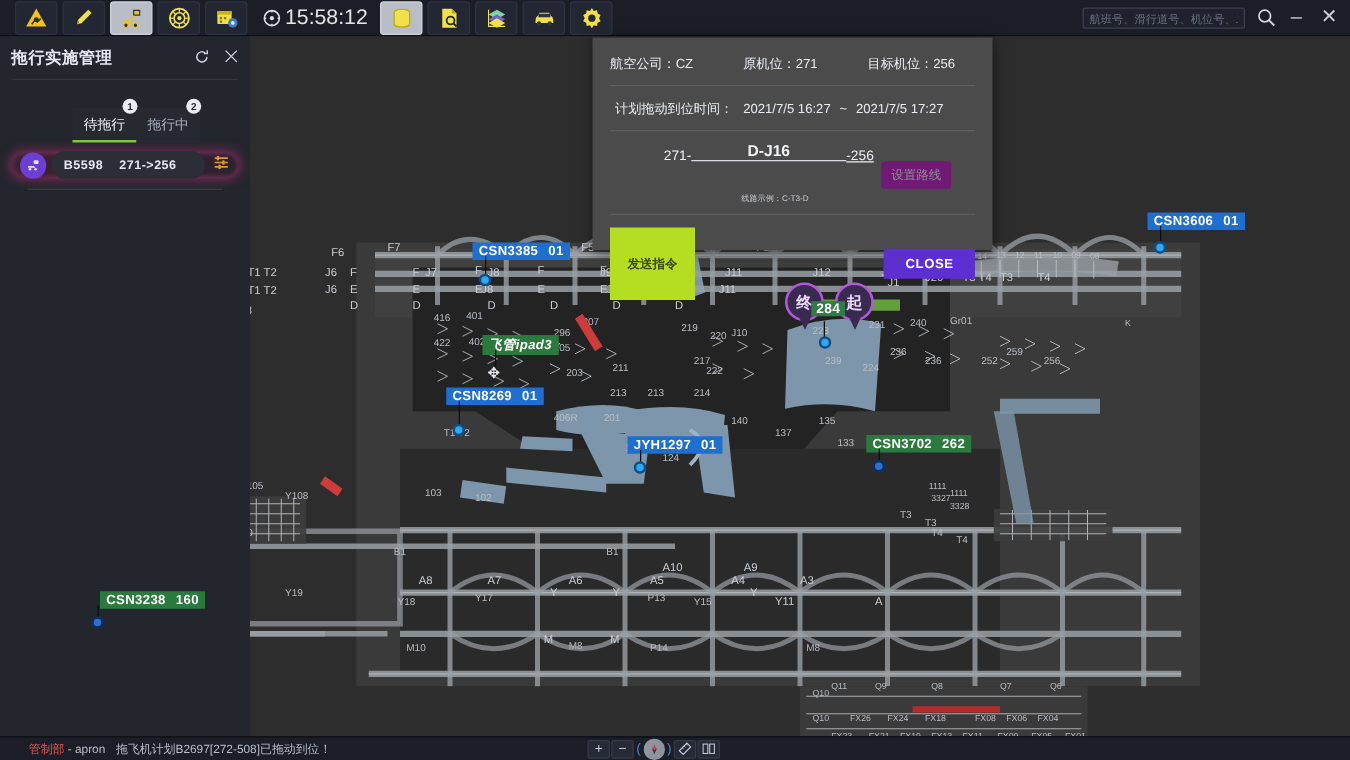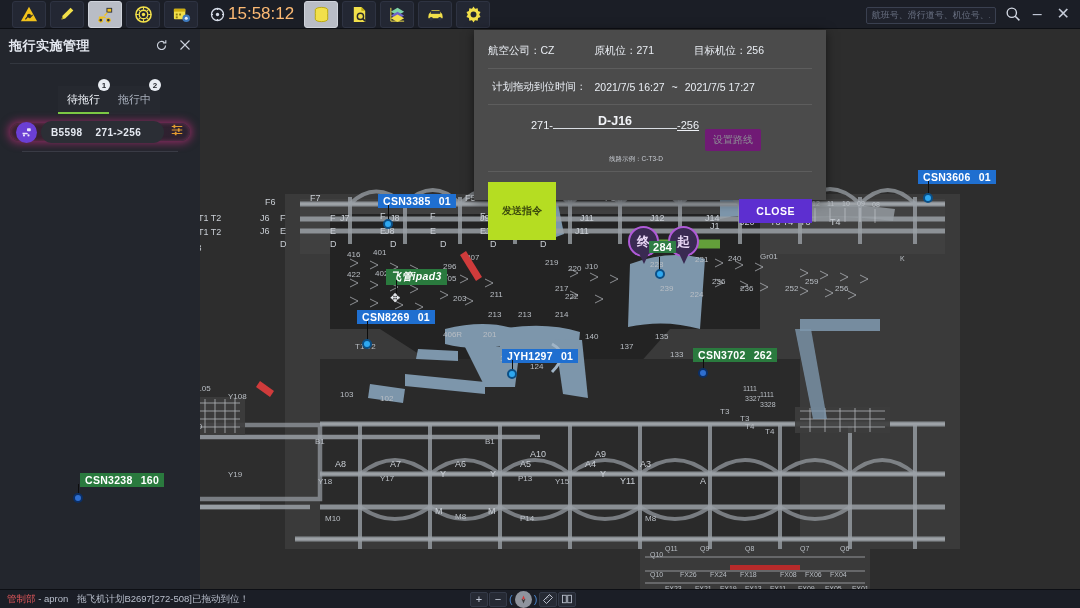--- a/index.html
+++ b/index.html
@@ -28,21 +28,21 @@
   .tb-tools { display: flex; align-items: center; gap: 4px; margin-left: 12px; }
   .tb-btn {
     width: 34px; height: 27px; border-radius: 3px;
     display: flex; align-items: center; justify-content: center;
     background: #232733; border: 1px solid #2e3342; cursor: pointer;
   }
   .tb-btn.active { background: #b9bdc6; border-color: #cfd3db; }
   .tb-btn svg { display:block; }
   .tb-clock {
     display: flex; align-items: center; gap: 3px;
-    color: #fdba74; font-size: 17px; font-weight: 500;
+    color: #e5e5e5; font-size: 17px; font-weight: 500;
     margin: 0 6px 0 8px; white-space: nowrap;
   }
   .tb-right { margin-left: auto; display: flex; align-items: center; padding-right: 7px; gap: 9px; }
   .search-wrap { position: relative; }
   .search-input {
     width: 130px; height: 17px; background: #1f222c;
     border: 1px solid #3a4050; border-radius: 2px;
     color: #c8cedd; font-size: 9px; padding: 0 5px;
     font-family: "Liberation Sans", sans-serif;
   }
@@ -147,21 +147,21 @@
     position: absolute; padding: 0 4px; background: #2f7d45;
     color: #fff; font-size: 11px; font-weight: bold; letter-spacing: .3px;
   }
 
   
   .statusbar {
     position: absolute; left: 0; bottom: 0; width: 1080px; height: 19px;
     background: #1b1e26; border-top: 1px solid #0d0f14;
     display: flex; align-items: center;
   }
-  .sb-text { padding-left: 7px; font-size: 9.5px; white-space: nowrap; }
+  .sb-text { padding-left: 7px; font-size: 9.5px; white-space: nowrap; margin-left: 16px; }
   .sb-dept { color: #e0575a; }
   .sb-mid { color: #b9bfcc; }
   .sb-msg { color: #b9bfcc; }
   .sb-center {
     position: absolute; left: 470px; display: flex; align-items: center; gap: 1px;
   }
   .sb-btn {
     width: 18px; height: 15px; display: flex; align-items: center; justify-content: center;
     color: #c6ccd9; font-size: 11px; cursor: pointer;
     background: #262a34; border: 1px solid #343a48; border-radius: 2px;
@@ -735,21 +735,21 @@
 
   <div class="flt" style="position:absolute; left:68px; top:470px; z-index:5;padding-left:12px;">
     <div class="flt-box green">
       <span>CSN3238</span>
       <span>160</span>
     </div>
     <div class="flt-stem" style="top:14px; height:11px;"></div>
     <div class="flt-dot dk" style="top:23px;"></div>
   </div>
 
-  <div style="position:absolute; left:474px; top:30px; width:352px; height:170px;
+  <div style="position:absolute; left:474px; top:30px; width:320px; height:170px;
               background:#4b4b4b; box-shadow:0 2px 10px rgba(0,0,0,.55); z-index:40;">
 
     <div style="display:flex; align-items:center; padding:14px 14px 10px 14px;">
       <span style="color:#e9edf3; font-size:10.5px; white-space:nowrap;">航空公司：CZ</span>
       <span style="color:#e9edf3; font-size:10.5px; margin-left:40px; white-space:nowrap;">原机位：271</span>
       <span style="color:#e9edf3; font-size:10.5px; margin-left:40px; white-space:nowrap;">目标机位：256</span>
     </div>
     <div style="height:1px; background:#5d5d5d; margin:0 14px;"></div>
 
     <div style="display:flex; align-items:center; padding:11px 14px 10px 18px;">

